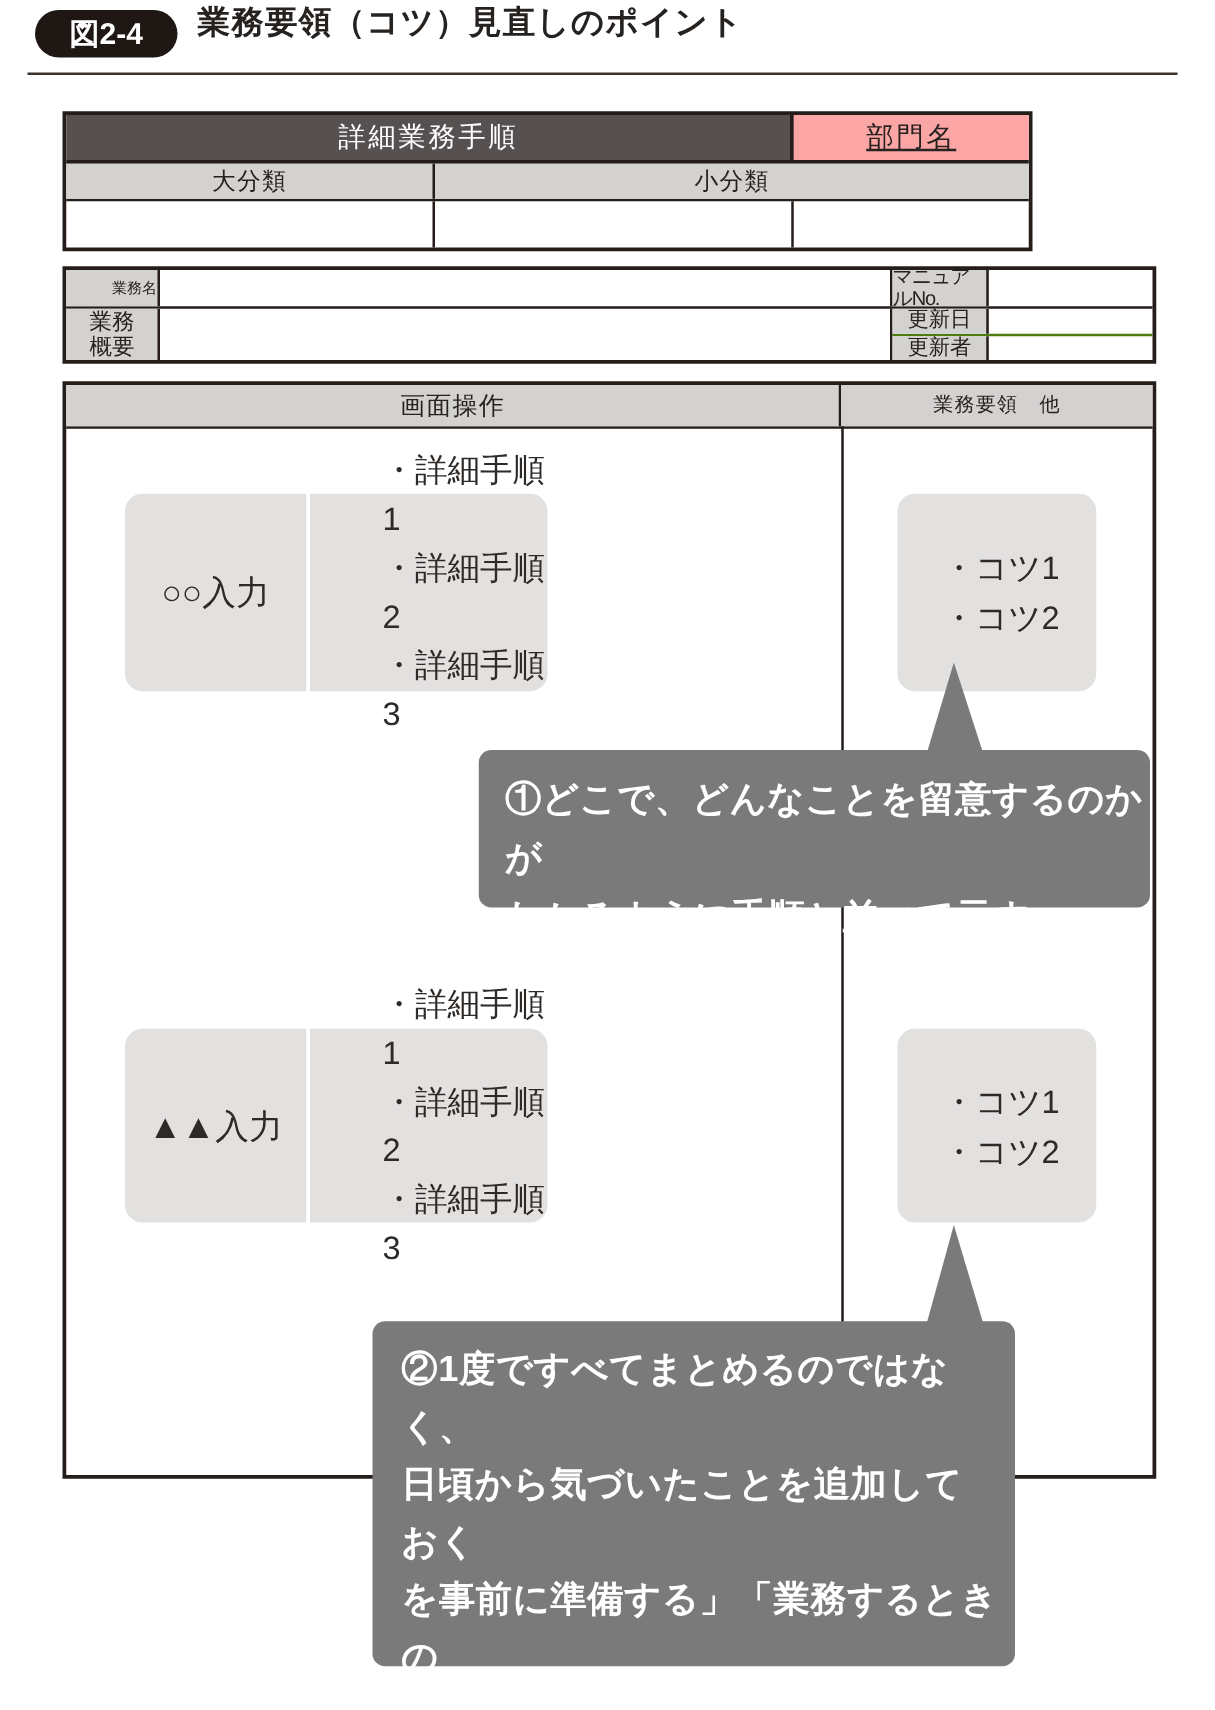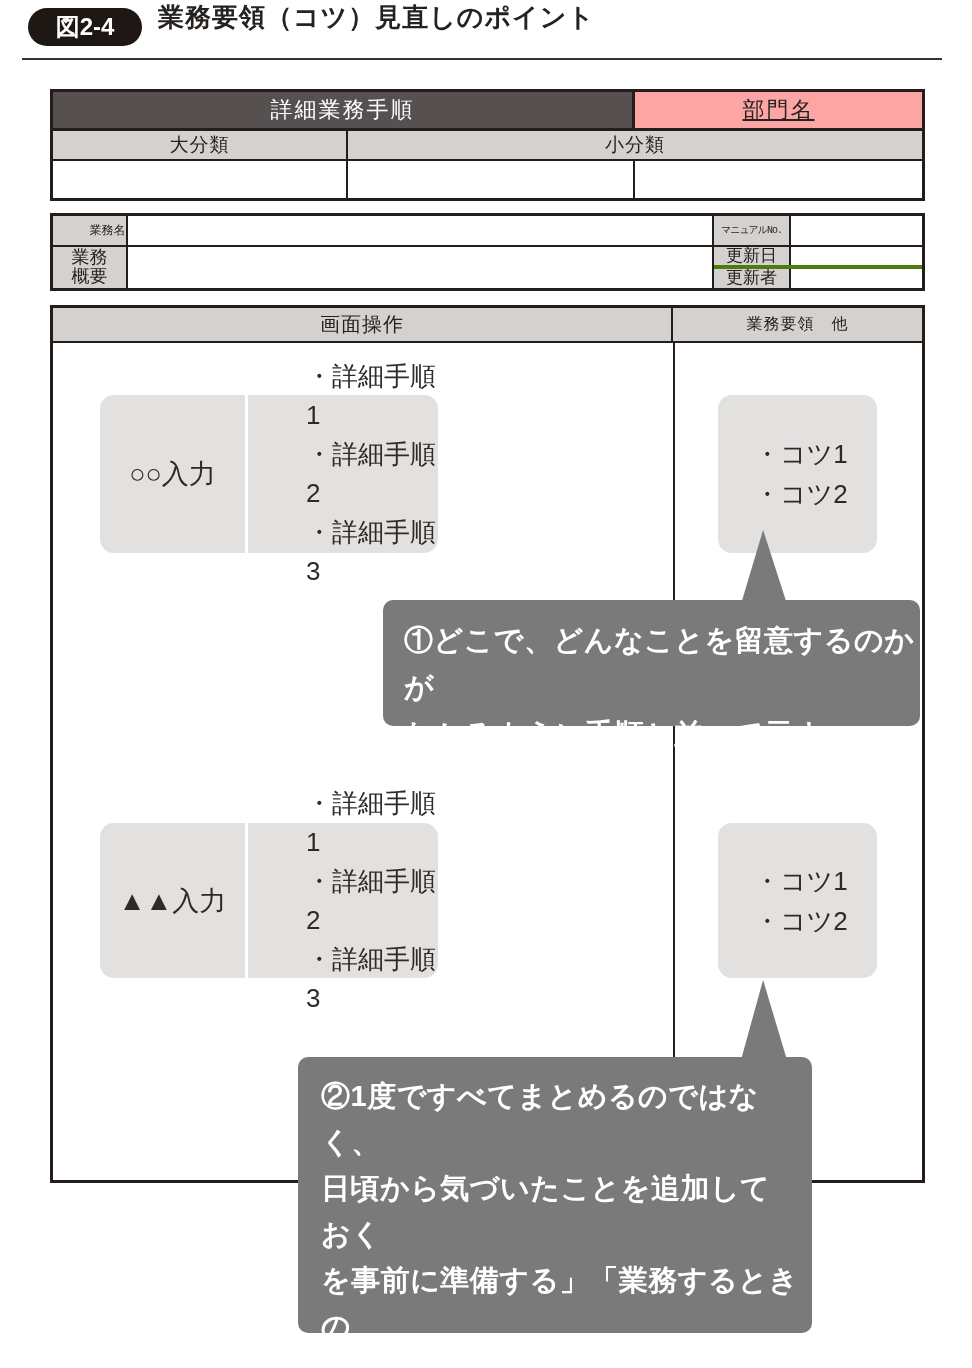--- a/index.html
+++ b/index.html
@@ -10,21 +10,21 @@
   .fig-badge{left:28px;top:8px;width:114px;height:38px;background:#1f1713;border-radius:19px;
              color:#fff;font-weight:bold;font-size:24px;display:flex;align-items:center;justify-content:center;}
   .fig-title{left:158px;top:0;font-size:26px;font-weight:bold;letter-spacing:1px;}
   .head-rule{left:22px;top:58px;width:920px;height:2px;background:#39322e;}
 
   
   .tbl{border:3px solid #241d1a;background:#fff;}
   .cell{box-sizing:border-box;display:flex;align-items:center;justify-content:center;}
 
   
-  .t1{left:50px;top:89px;width:875px;height:112px;display:flex;flex-direction:column;}
+  .t1{left:50px;top:89px;width:776px;height:112px;display:flex;flex-direction:column;}
   .t1 .r1{height:36px;display:flex;border-bottom:3px solid #241d1a;}
   .t1 .r1 .c-main{width:582px;background:#575050;color:#fff;font-size:22px;letter-spacing:2px;border-right:3px solid #241d1a;}
   .t1 .r1 .c-dept{flex:1;background:#fca5a5;font-size:22px;letter-spacing:2px;text-decoration:underline;}
   .t1 .r2{height:28px;display:flex;border-bottom:2px solid #241d1a;}
   .t1 .r2 .cell{background:#d3d2d1;font-size:19px;letter-spacing:1px;}
   .t1 .r3{flex:1;display:flex;}
   .t1 .ca{width:295px;border-right:2px solid #241d1a;}
   .t1 .cb{width:287px;border-right:2px solid #241d1a;}
   .t1 .cc{flex:1;}
 
@@ -33,21 +33,21 @@
   .t2 .row{display:flex;}
   .t2 .lab{background:#d3d2d1;border-right:2px solid #241d1a;flex-direction:column;line-height:1.1;}
   .t2 .r1{height:29px;border-bottom:2px solid #241d1a;}
   .t2 .r23{flex:1;display:flex;}
   .t2 .col-l1{width:75px;}
   .t2 .col-v1{width:586px;border-right:2px solid #241d1a;}
   .t2 .col-l2{width:77px;}
   .t2 .col-v2{flex:1;}
   .t2 .small-rows{flex:1;display:flex;flex-direction:column;}
   .t2 .sr{flex:1;display:flex;}
-  .t2 .sr:first-child{border-bottom:4px solid #4d7c0f;}
+  .t2 .sr:first-child{border-bottom:2px solid #4d7c0f;}
 
   
   .t3{left:50px;top:305px;width:875px;height:878px;}
   .t3-head{position:absolute;left:0;top:0;width:100%;height:33px;display:flex;border-bottom:2px solid #241d1a;}
   .t3-head .hl{width:620px;background:#d3d2d1;border-right:2px solid #241d1a;font-size:20px;letter-spacing:1px;}
   .t3-head .hr{flex:1;background:#d3d2d1;font-size:16px;letter-spacing:1px;}
   .t3-vline{position:absolute;left:620px;top:33px;width:2px;bottom:0;background:#241d1a;}
 
   
   .gbox{background:#e2e1e0;color:#2e2a27;}
@@ -84,21 +84,21 @@
     <div class="cell ca"></div>
     <div class="cell cb"></div>
     <div class="cell cc"></div>
   </div>
 </div>
 
 <div class="abs tbl t2">
   <div class="row r1">
     <div class="cell lab col-l1" style="font-size:12px;padding-left:36px;">業務名</div>
     <div class="cell col-v1"></div>
-    <div class="cell lab col-l2" style="font-size:10px;letter-spacing:-1px;font-family:Liberation Mono, monospace;">マニュアルNo.</div>
+    <div class="cell lab col-l2" style="font-size:16px;letter-spacing:-1px;">マニュアルNo.</div>
     <div class="cell col-v2"></div>
   </div>
   <div class="r23">
     <div class="cell lab col-l1" style="font-size:18px;">
       <span>業務</span>
       <span>概要</span>
     </div>
     <div class="cell col-v1"></div>
     <div class="small-rows">
       <div class="sr">

